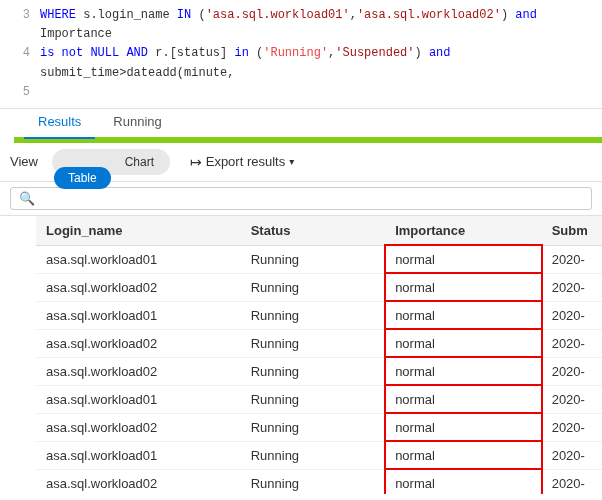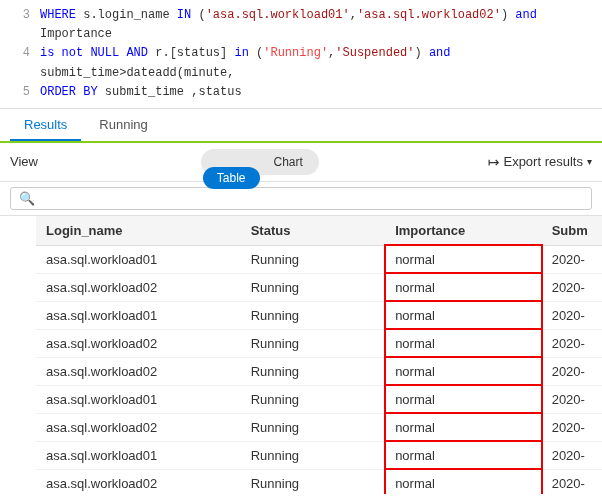--- a/index.html
+++ b/index.html
@@ -33,23 +33,25 @@
       text-align: right;
       user-select: none;
     }
     .code-text {
       color: #333;
     }
 
     
     .tabs-bar {
       display: flex;
+      align-items: center;
       padding: 0 10px;
-      border-bottom: 2px solid #84cc16;
+      border-bottom: 6px solid #84cc16;
       height: 34px;
+      margin-left: 14px;
     }
     .tab {
       padding: 8px 14px;
       cursor: pointer;
       font-size: 13px;
       color: #555;
       border-bottom: 2px solid transparent;
       margin-right: 4px;
     }
     .tab.active {
@@ -57,21 +59,20 @@
       border-bottom: 2px solid #0078d4;
     }
 
     
     .toolbar {
       display: flex;
       align-items: center;
       padding: 6px 10px;
       gap: 10px;
       border-bottom: 1px solid #e0e0e0;
-      justify-content: space-between;
     }
     .view-label {
       font-size: 13px;
       color: #333;
       margin-right: 4px;
     }
     .toggle-group {
       display: flex;
       align-items: center;
       background: #e8e8e8;
@@ -186,23 +187,20 @@
     </span>
   </div>
   <div class="code-line">
     <span class="line-num">4</span>
     <span class="code-text">
       <span style="color:#0000ff">is not NULL</span> <span style="color:#0000ff">AND</span> r.[status] <span style="color:#0000ff">in</span> (<span style="color:#ef4444">'Running'</span>,<span style="color:#a31515">'Suspended'</span>) <span style="color:#0000ff">and</span> submit_time&gt;dateadd(minute,
     </span>
   </div>
   <div class="code-line">
     <span class="line-num">5</span>
-    <span class="code-text">
-      <span style="color:#0000ff">ORDER BY</span> submit_time ,status
-    </span>
   </div>
 </div>
 
 <div class="tabs-bar">
   <div class="tab active">Results</div>
   <div class="tab">Running</div>
 </div>
 
 <div class="toolbar">
   <span class="view-label">View</span>

